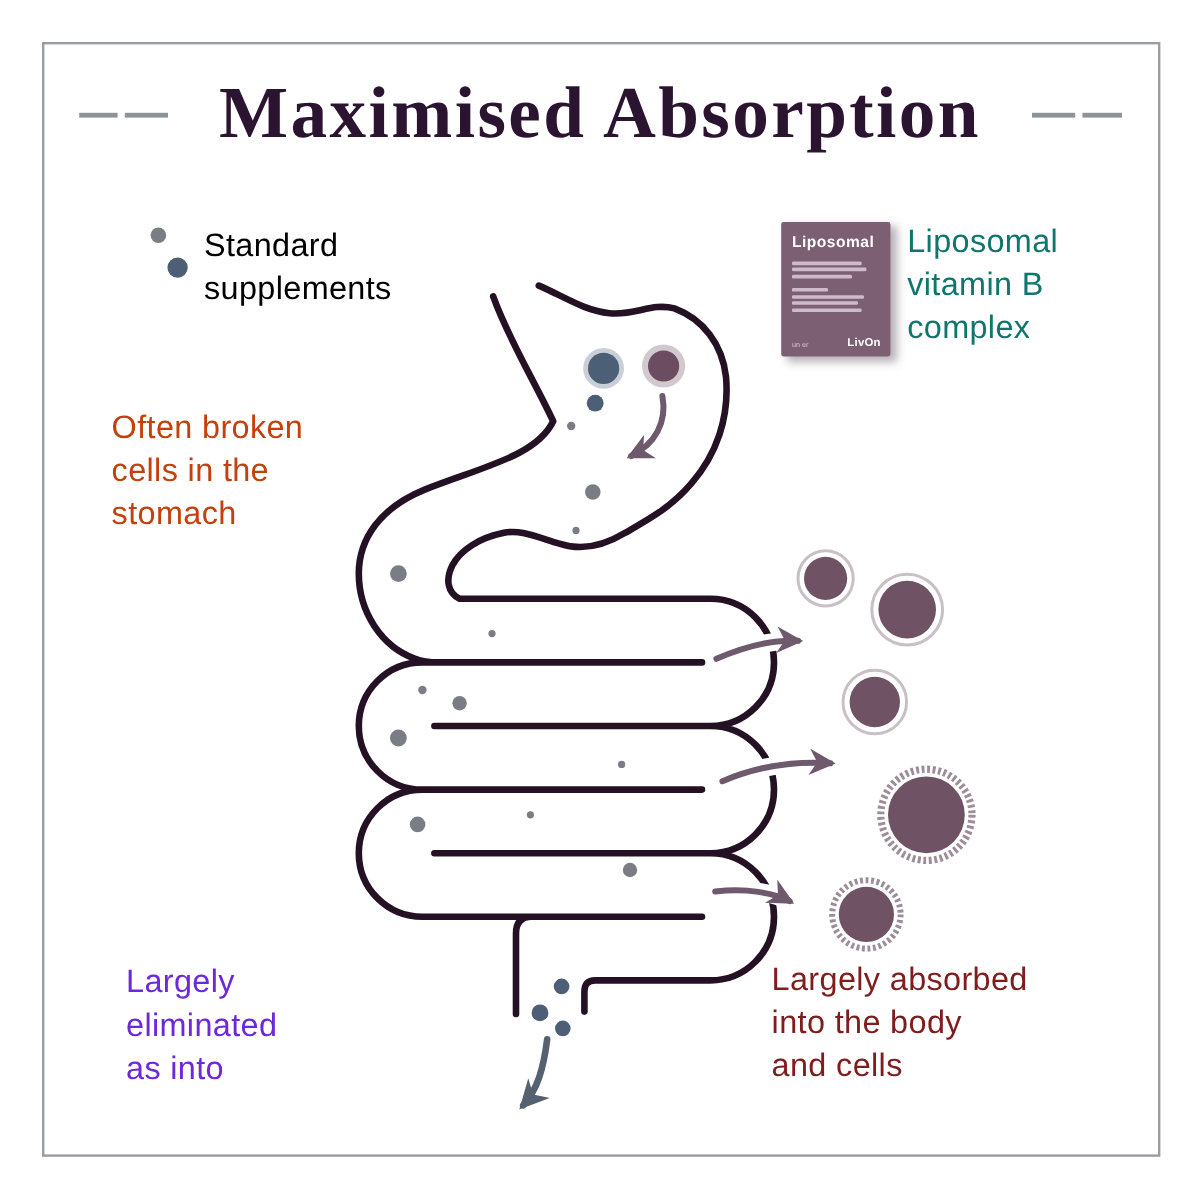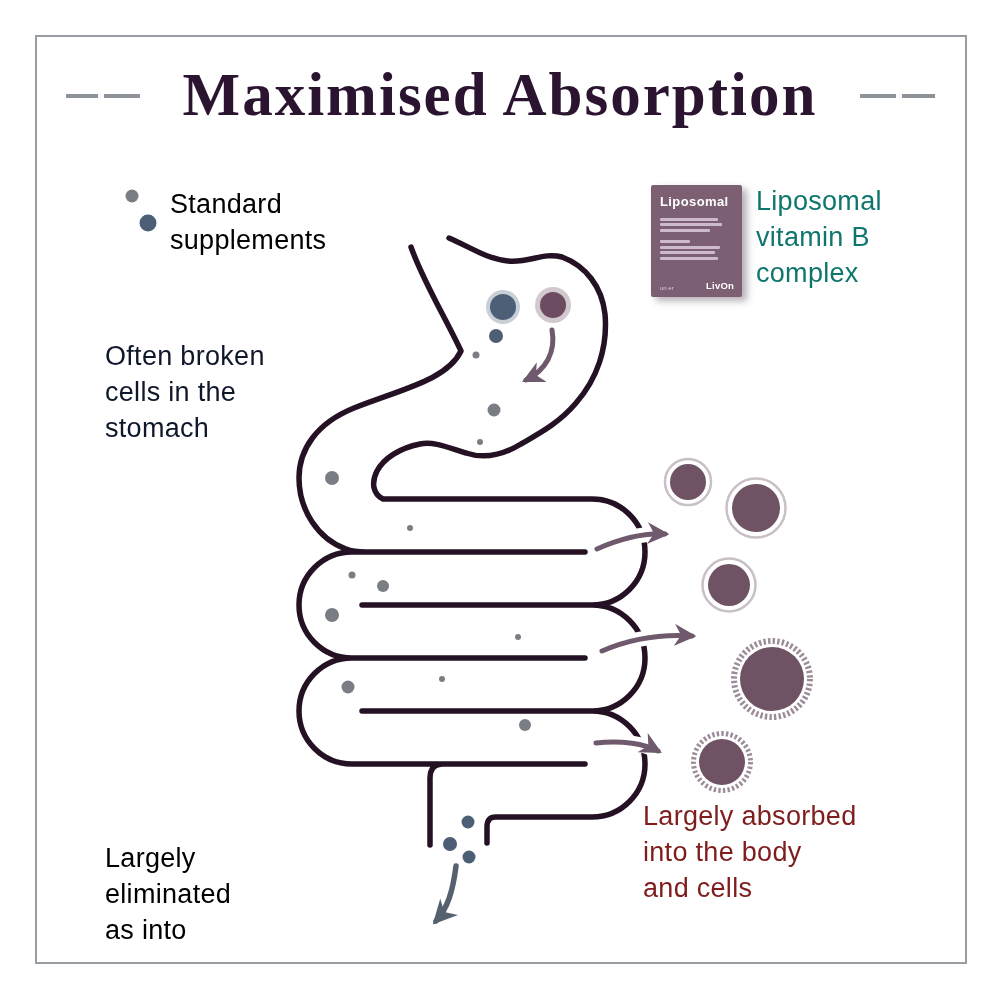--- a/index.html
+++ b/index.html
@@ -150,26 +150,26 @@
       <span id="product-maker">LivOn</span>
     </div>
   </div>
 
   <div class="cap" style="left: 756px; top: 183px; color: #0f766e;">
     <div>Liposomal</div>
     <div>vitamin B</div>
     <div>complex</div>
   </div>
 
-  <div class="cap" style="left: 105px; top: 338px; color: #0f172a;">
+  <div class="cap" style="left: 93px; top: 338px; color: #c2410c;">
     <div>Often broken</div>
     <div>cells in the</div>
     <div>stomach</div>
   </div>
-  <div class="cap" style="left: 105px; top: 840px; color: #000000;">
+  <div class="cap" style="left: 105px; top: 800px; color: #6d28d9;">
     <div>Largely</div>
     <div>eliminated</div>
     <div>as into</div>
   </div>
   <div class="cap" style="left: 643px; top: 798px; color: #7f1d1d;">
     <div>Largely absorbed</div>
     <div>into the body</div>
     <div>and cells</div>
   </div>
 </div>

